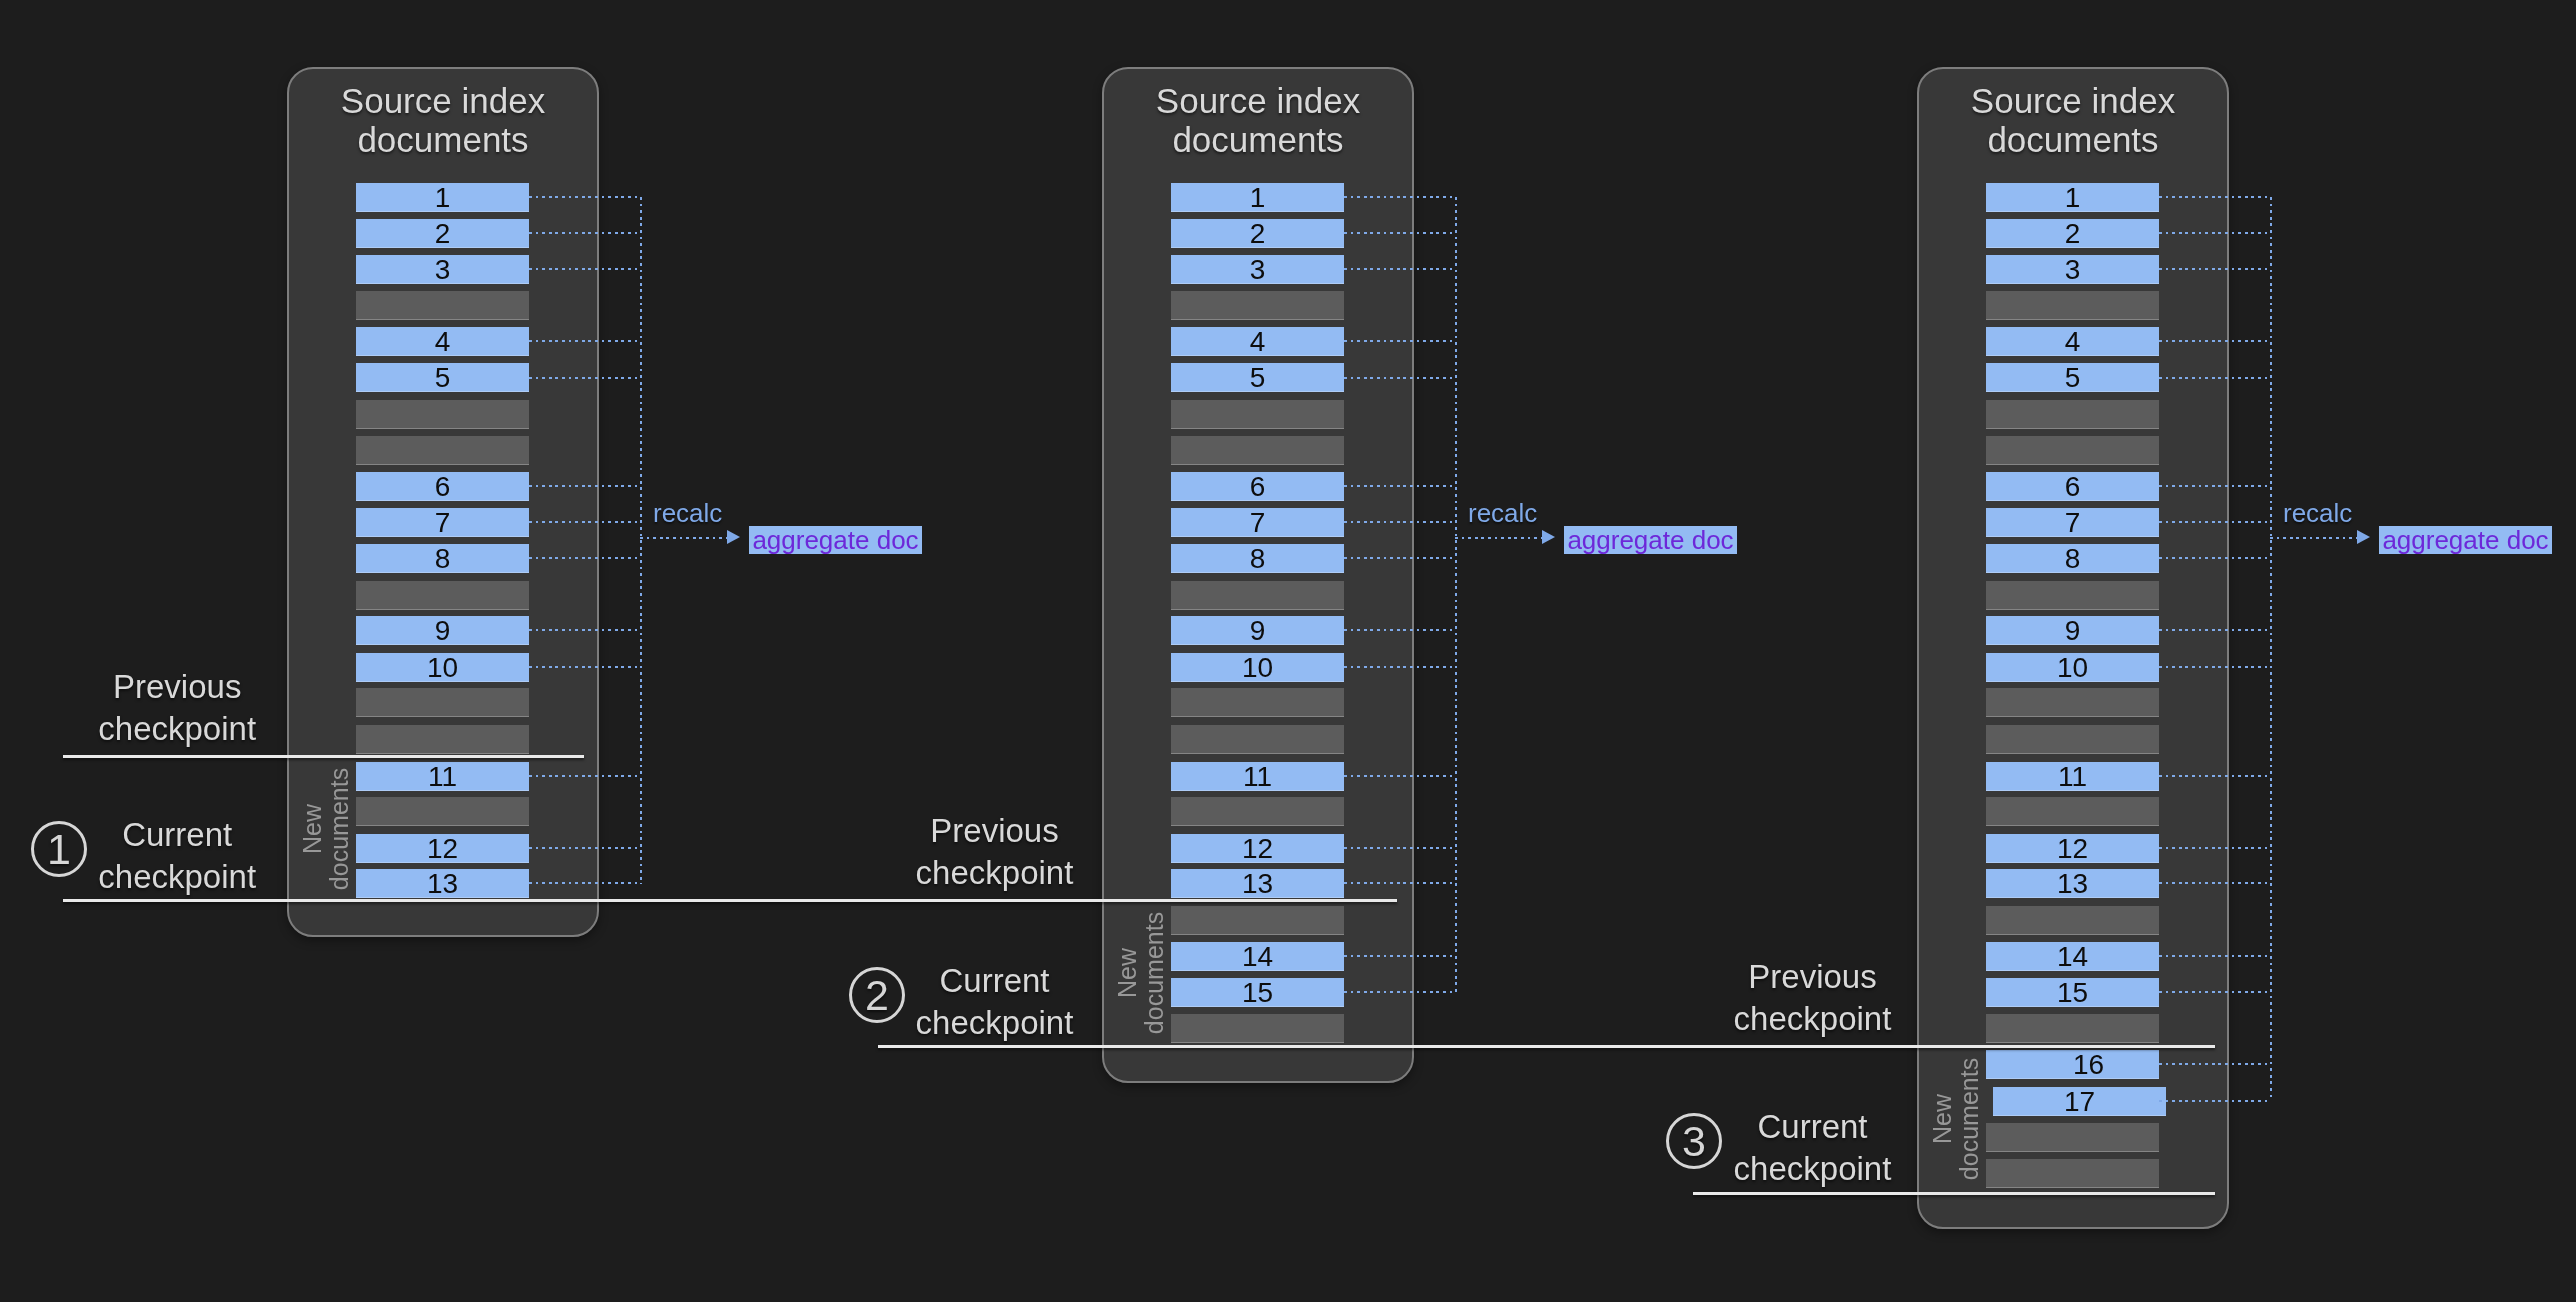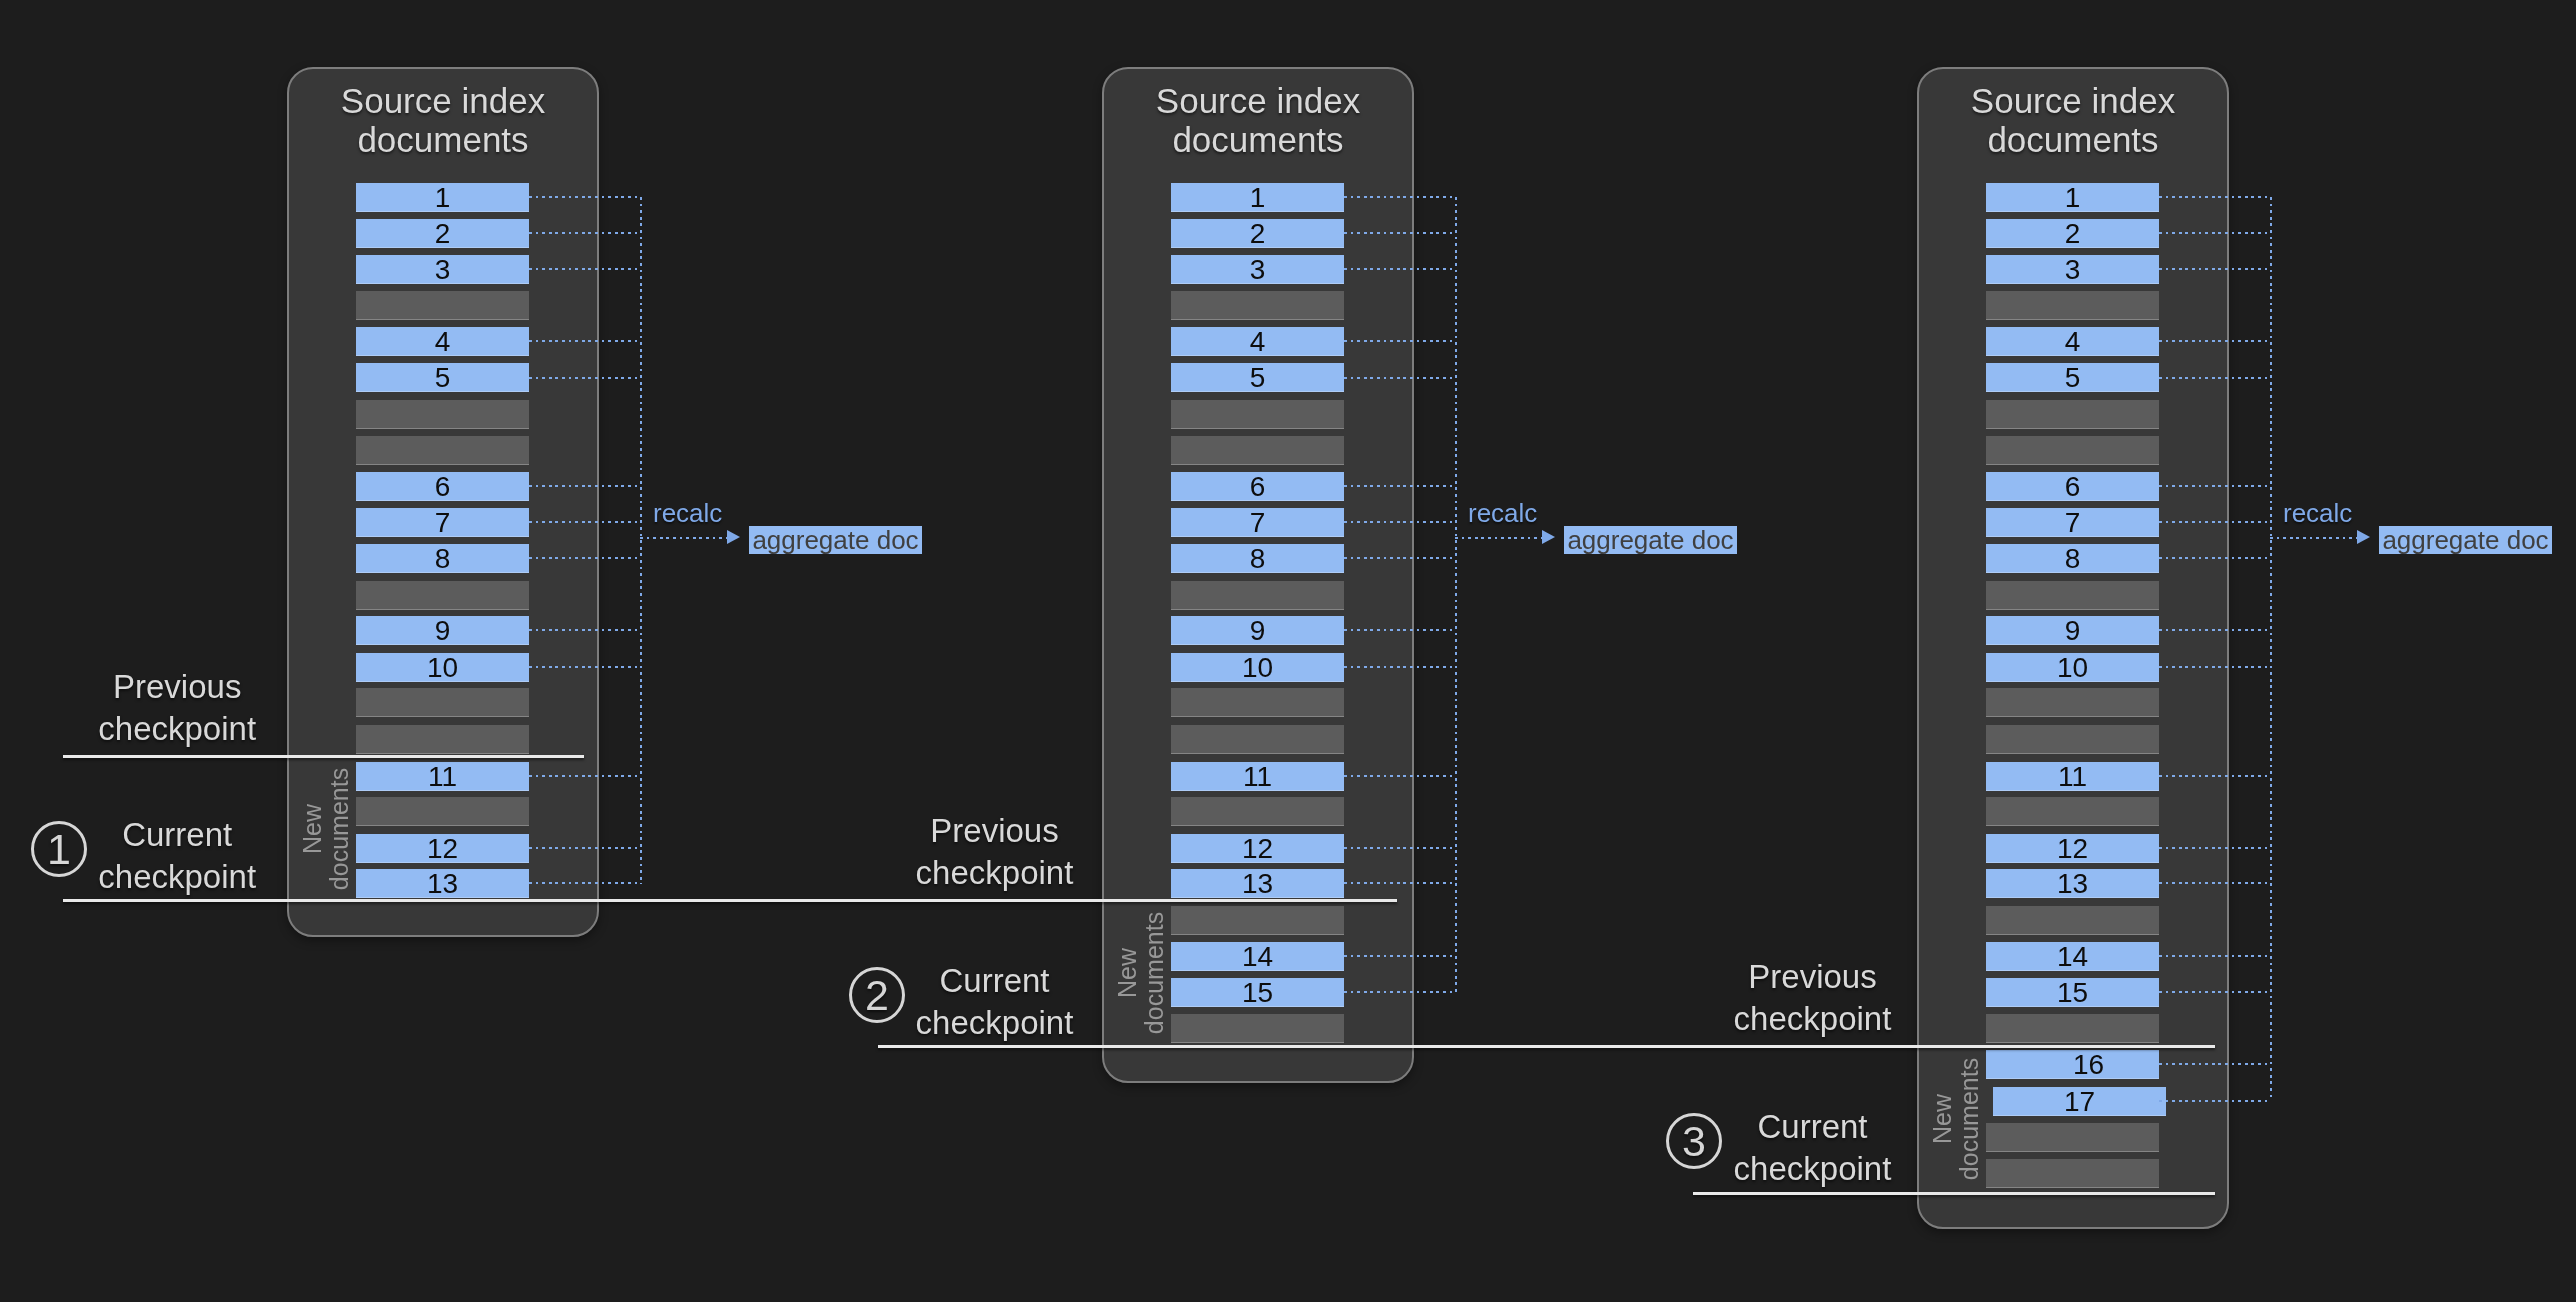--- a/index.html
+++ b/index.html
@@ -44,21 +44,21 @@
     border-top:7.5px solid transparent;
     border-bottom:7.5px solid transparent;
   }
   .recalc{
     position:absolute;
     color:#7fa9e8;font-size:26px;line-height:28px;
     text-shadow:0 1.9px 1.9px rgba(0,0,0,0.5);
   }
   .agg{
     position:absolute;
-    background:#93bbf3;color:#404040;
+    background:#93bbf3;color:#6d28d9;
     font-size:26px;line-height:28px;
     display:flex;align-items:center;justify-content:center;
     white-space:nowrap;
   }
   .ckline{position:absolute;height:2.8px;background:#e9e9e9;box-shadow:0 1.9px 2.8px rgba(0,0,0,0.5);}
   .cklabel{
     position:absolute;
     color:#d9d9d9;font-size:33px;line-height:42px;
     text-align:center;
     text-shadow:0 1.9px 2.8px rgba(0,0,0,0.55);

